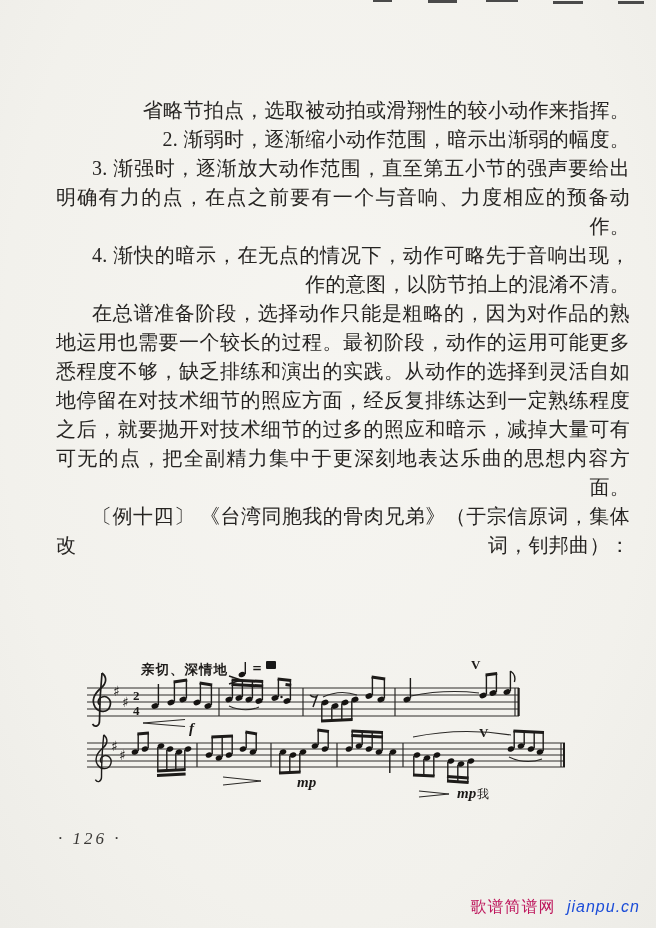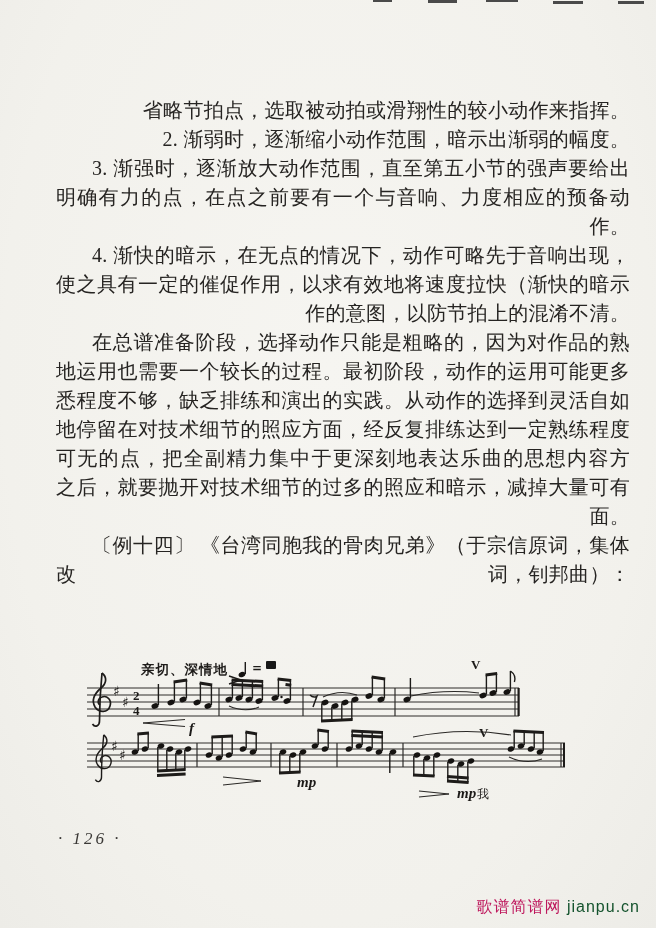--- a/index.html
+++ b/index.html
@@ -29,46 +29,45 @@
   .dyn{font:italic bold 15px "Liberation Serif",serif;fill:#1c1a18;}
   .breath{font:bold 13px "Liberation Serif",serif;fill:#1c1a18;}
   .lyr{font:12px "Liberation Serif",serif;fill:#1c1a18;}
   .sharp{font:bold 14px "DejaVu Sans",sans-serif;fill:#1c1a18;}
   .tsig{font:bold 13px "Liberation Serif",serif;fill:#1c1a18;}
   .page-number{position:absolute;left:58px;top:829px;font-style:italic;font-size:17px;
                color:#3a3836;letter-spacing:3px;}
   .watermark{position:absolute;right:16px;top:897px;font-size:16px;
              font-family:"Liberation Sans","DejaVu Sans",sans-serif;letter-spacing:1px;}
   .wm-cn{color:#be185d;}
-  .wm-url{color:#14532d;}
+  .wm-url{color:#1d4ed8;margin-left:6px;font-style:italic;}
 </style>
 </head>
 <body>
 
 <div class="scan-dash" style="left:373px;top:0;width:19px;height:2px;"></div>
 <div class="scan-dash" style="left:428px;top:0;width:29px;height:3px;"></div>
 <div class="scan-dash" style="left:486px;top:0;width:32px;height:2px;"></div>
 <div class="scan-dash" style="left:553px;top:1px;width:30px;height:3px;"></div>
 <div class="scan-dash" style="left:618px;top:1px;width:26px;height:3px;"></div>
 
 <div class="textblock">
   <div class="line">省略节拍点，选取被动拍或滑翔性的较小动作来指挥。</div>
   <div class="line indent">2. 渐弱时，逐渐缩小动作范围，暗示出渐弱的幅度。</div>
   <div class="line indent fill">3. 渐强时，逐渐放大动作范围，直至第五小节的强声要给出</div>
   <div class="line fill">明确有力的点，在点之前要有一个与音响、力度相应的预备动</div>
   <div class="line">作。</div>
   <div class="line indent fill">4. 渐快的暗示，在无点的情况下，动作可略先于音响出现，</div>
-  <div class="line fill">使之具有一定的催促作用，以求有效地将速度拉快（渐快的暗示</div>
   <div class="line">作的意图，以防节拍上的混淆不清。</div>
   <div class="line indent fill">在总谱准备阶段，选择动作只能是粗略的，因为对作品的熟</div>
   <div class="line fill">地运用也需要一个较长的过程。最初阶段，动作的运用可能更多</div>
   <div class="line fill">悉程度不够，缺乏排练和演出的实践。从动作的选择到灵活自如</div>
   <div class="line fill">地停留在对技术细节的照应方面，经反复排练达到一定熟练程度</div>
+  <div class="line fill">之后，就要抛开对技术细节的过多的照应和暗示，减掉大量可有</div>
   <div class="line fill">可无的点，把全副精力集中于更深刻地表达乐曲的思想内容方</div>
-  <div class="line fill">之后，就要抛开对技术细节的过多的照应和暗示，减掉大量可有</div>
   <div class="line">面。</div>
   <div class="line indent fill">〔例十四〕 《台湾同胞我的骨肉兄弟》（于宗信原词，集体改</div>
   <div class="line">词，钊邦曲）：</div>
 </div>
 
 <div class="tempo-row">
   <span>亲切、深情地</span>
   <svg class="tempo-note" width="11" height="17" viewBox="0 0 11 17">
     <ellipse class="nh" cx="4" cy="13.5" rx="3.5" ry="2.6" transform="rotate(-20 4 13.5)"></ellipse>
     <line class="stem" x1="7.3" y1="13" x2="7.3" y2="1"></line>

